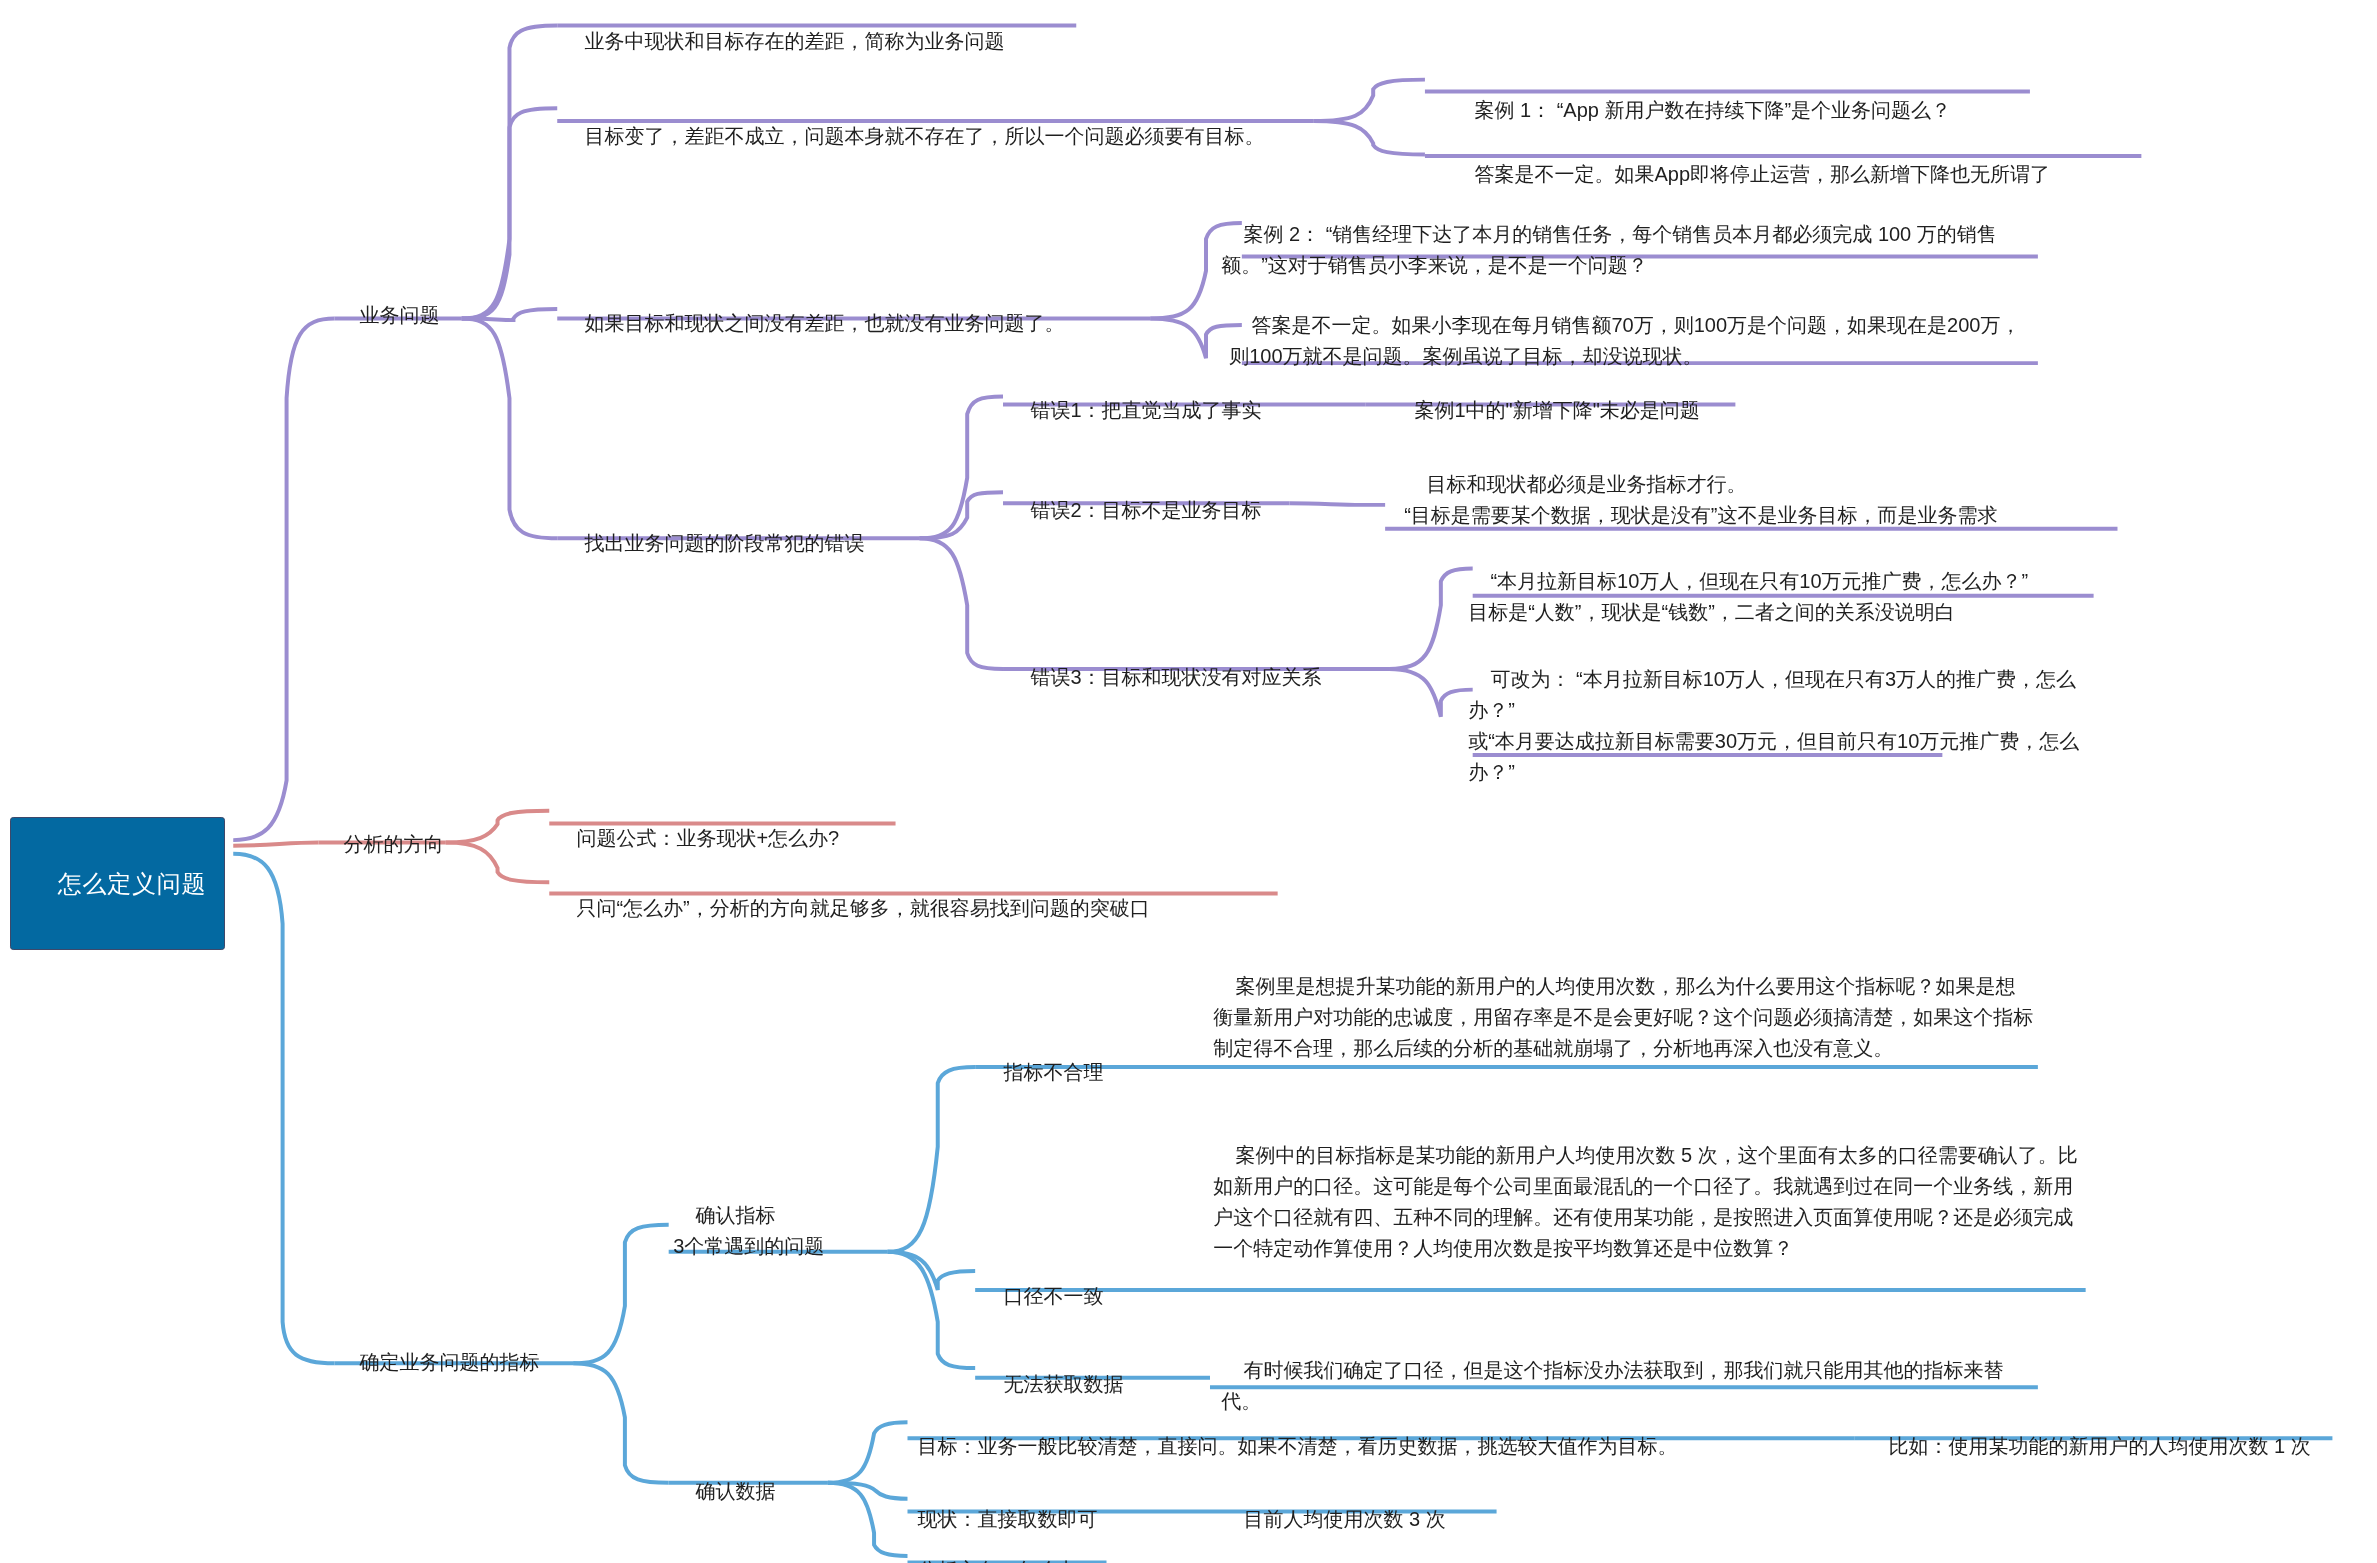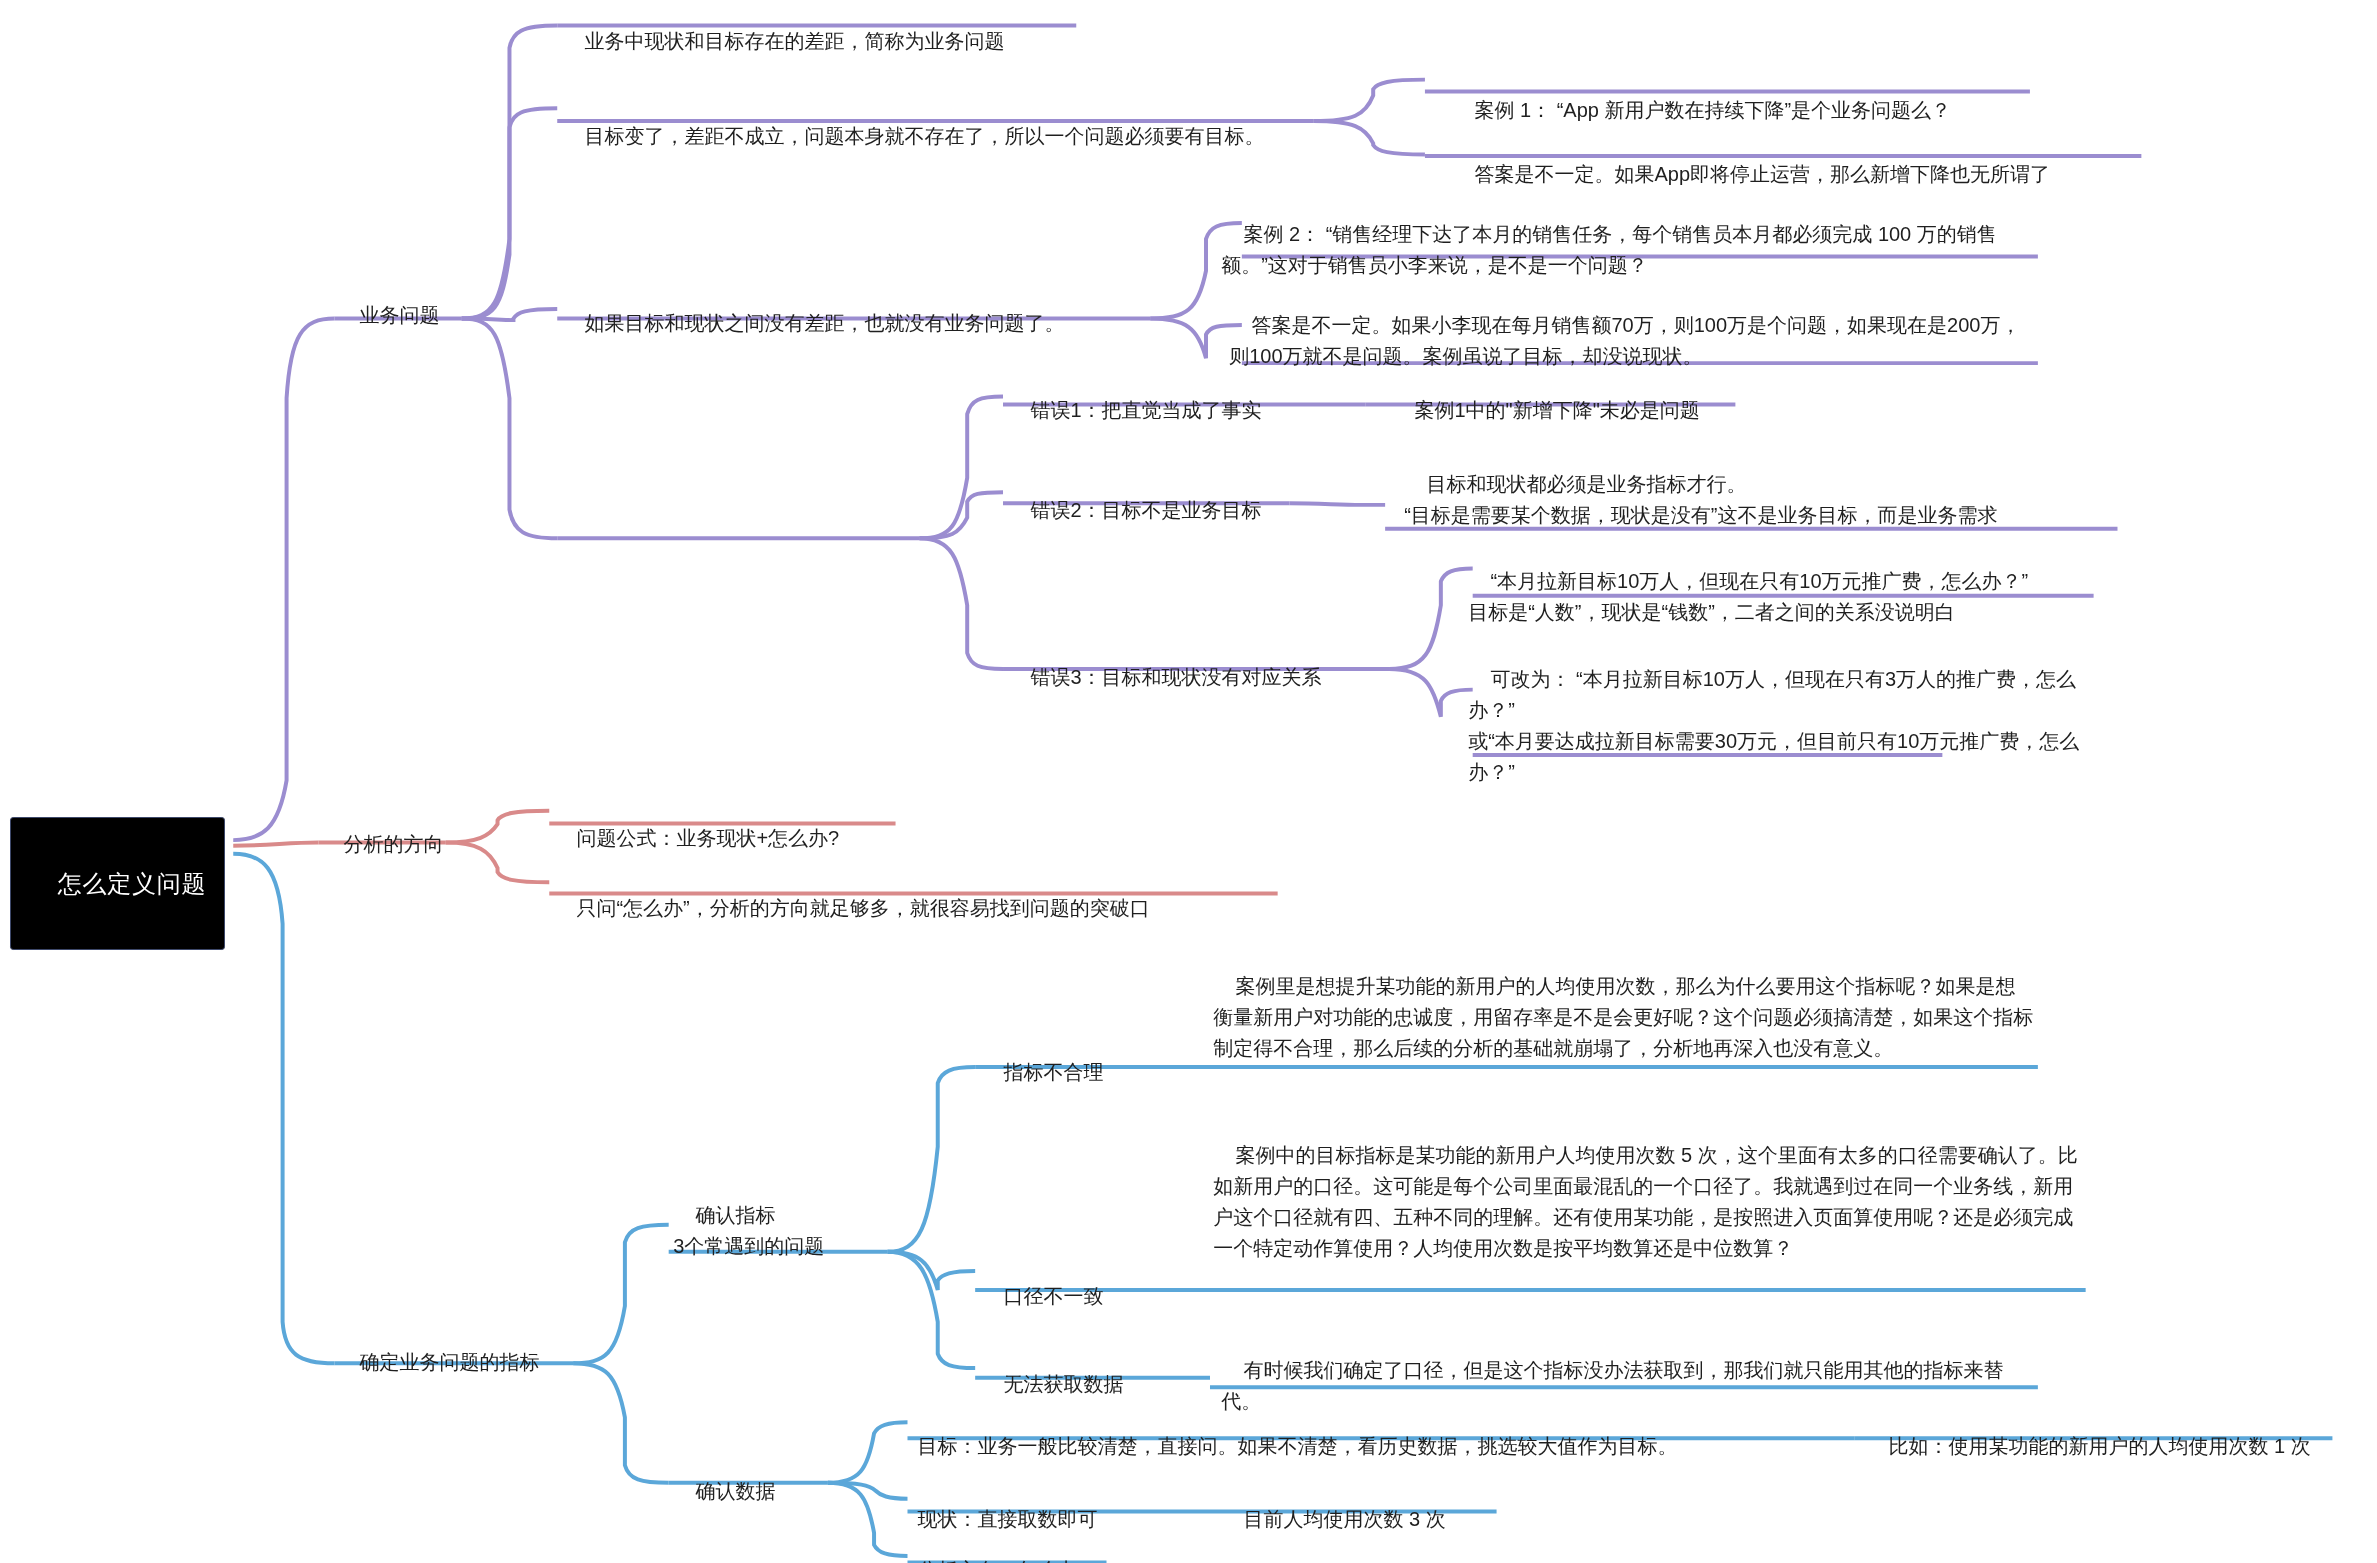--- a/index.html
+++ b/index.html
@@ -28,21 +28,21 @@
     pointer-events: none;
   }
   .node {
     position: absolute;
     box-sizing: border-box;
     white-space: pre-wrap;
     line-height: 1.55;
     color: #222222;
   }
   .root-node {
-    background: #000000;
+    background: #0369a1;
     color: #ffffff;
     border: 1.6px solid #3d486a;
     border-radius: 3.2px;
     padding: 9.6px 14.3px;
     font-size: 24px;
     font-weight: normal;
     letter-spacing: 0.8px;
   }
   .lvl1 {
     font-size: 20px;
@@ -171,20 +171,23 @@
   </div>
 
   <div class="node lvl2" style="left:559px; top:88px; width:764px;">
     <span>目标变了，差距不成立，问题本身就不存在了，所以一个问题必须要有目标。</span>
   </div>
 
   <div class="node lvl2" style="left:559px; top:275px; width:605px;">
     <span>如果目标和现状之间没有差距，也就没有业务问题了。</span>
   </div>
 
+  <div class="node lvl2" style="left:559px; top:495px; width:374px;">
+    <span>找出业务问题的阶段常犯的错误</span>
+  </div>
 
   <div class="node leafpara" style="left:1449px; top:62px; width:605px;">
     <span>案例 1： “App 新用户数在持续下降”是个业务问题么？</span>
   </div>
 
   <div class="node leafpara" style="left:1449px; top:126px; width:709px;">
     <span>答案是不一定。如果App即将停止运营，那么新增下降也无所谓了</span>
   </div>
 
   <div class="node leafpara" style="left:1218px; top:186px; width:820px;">

